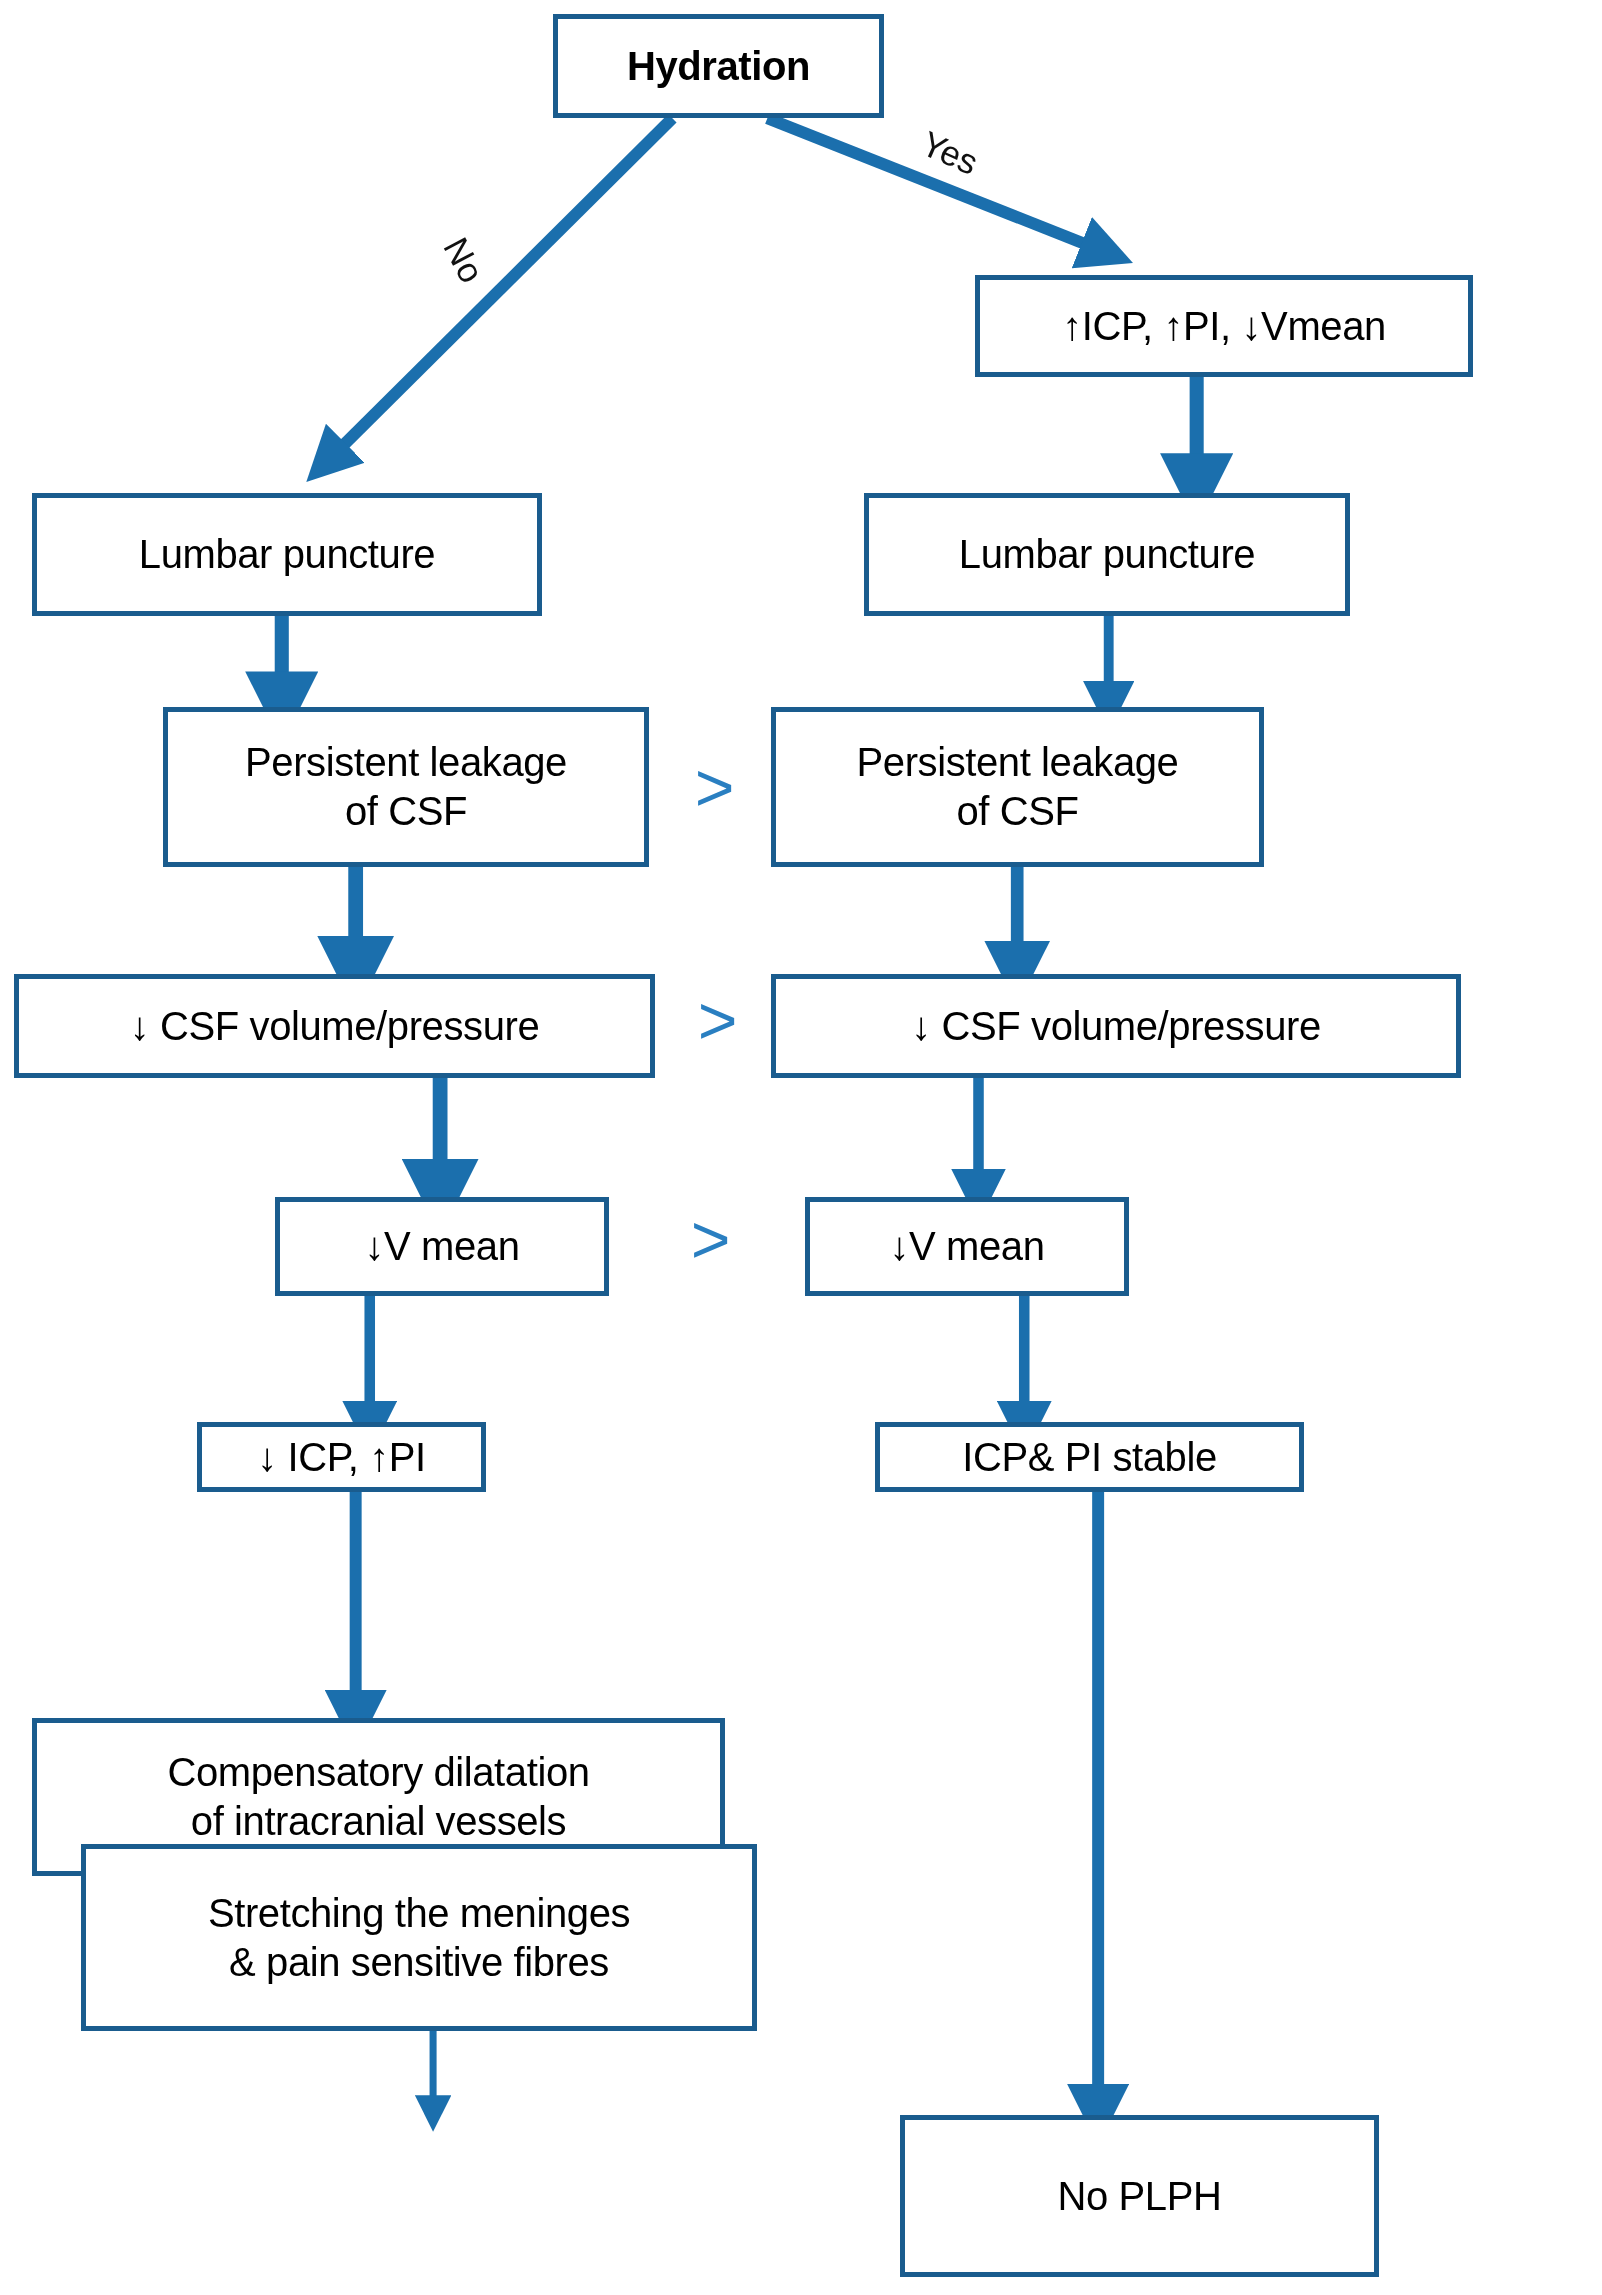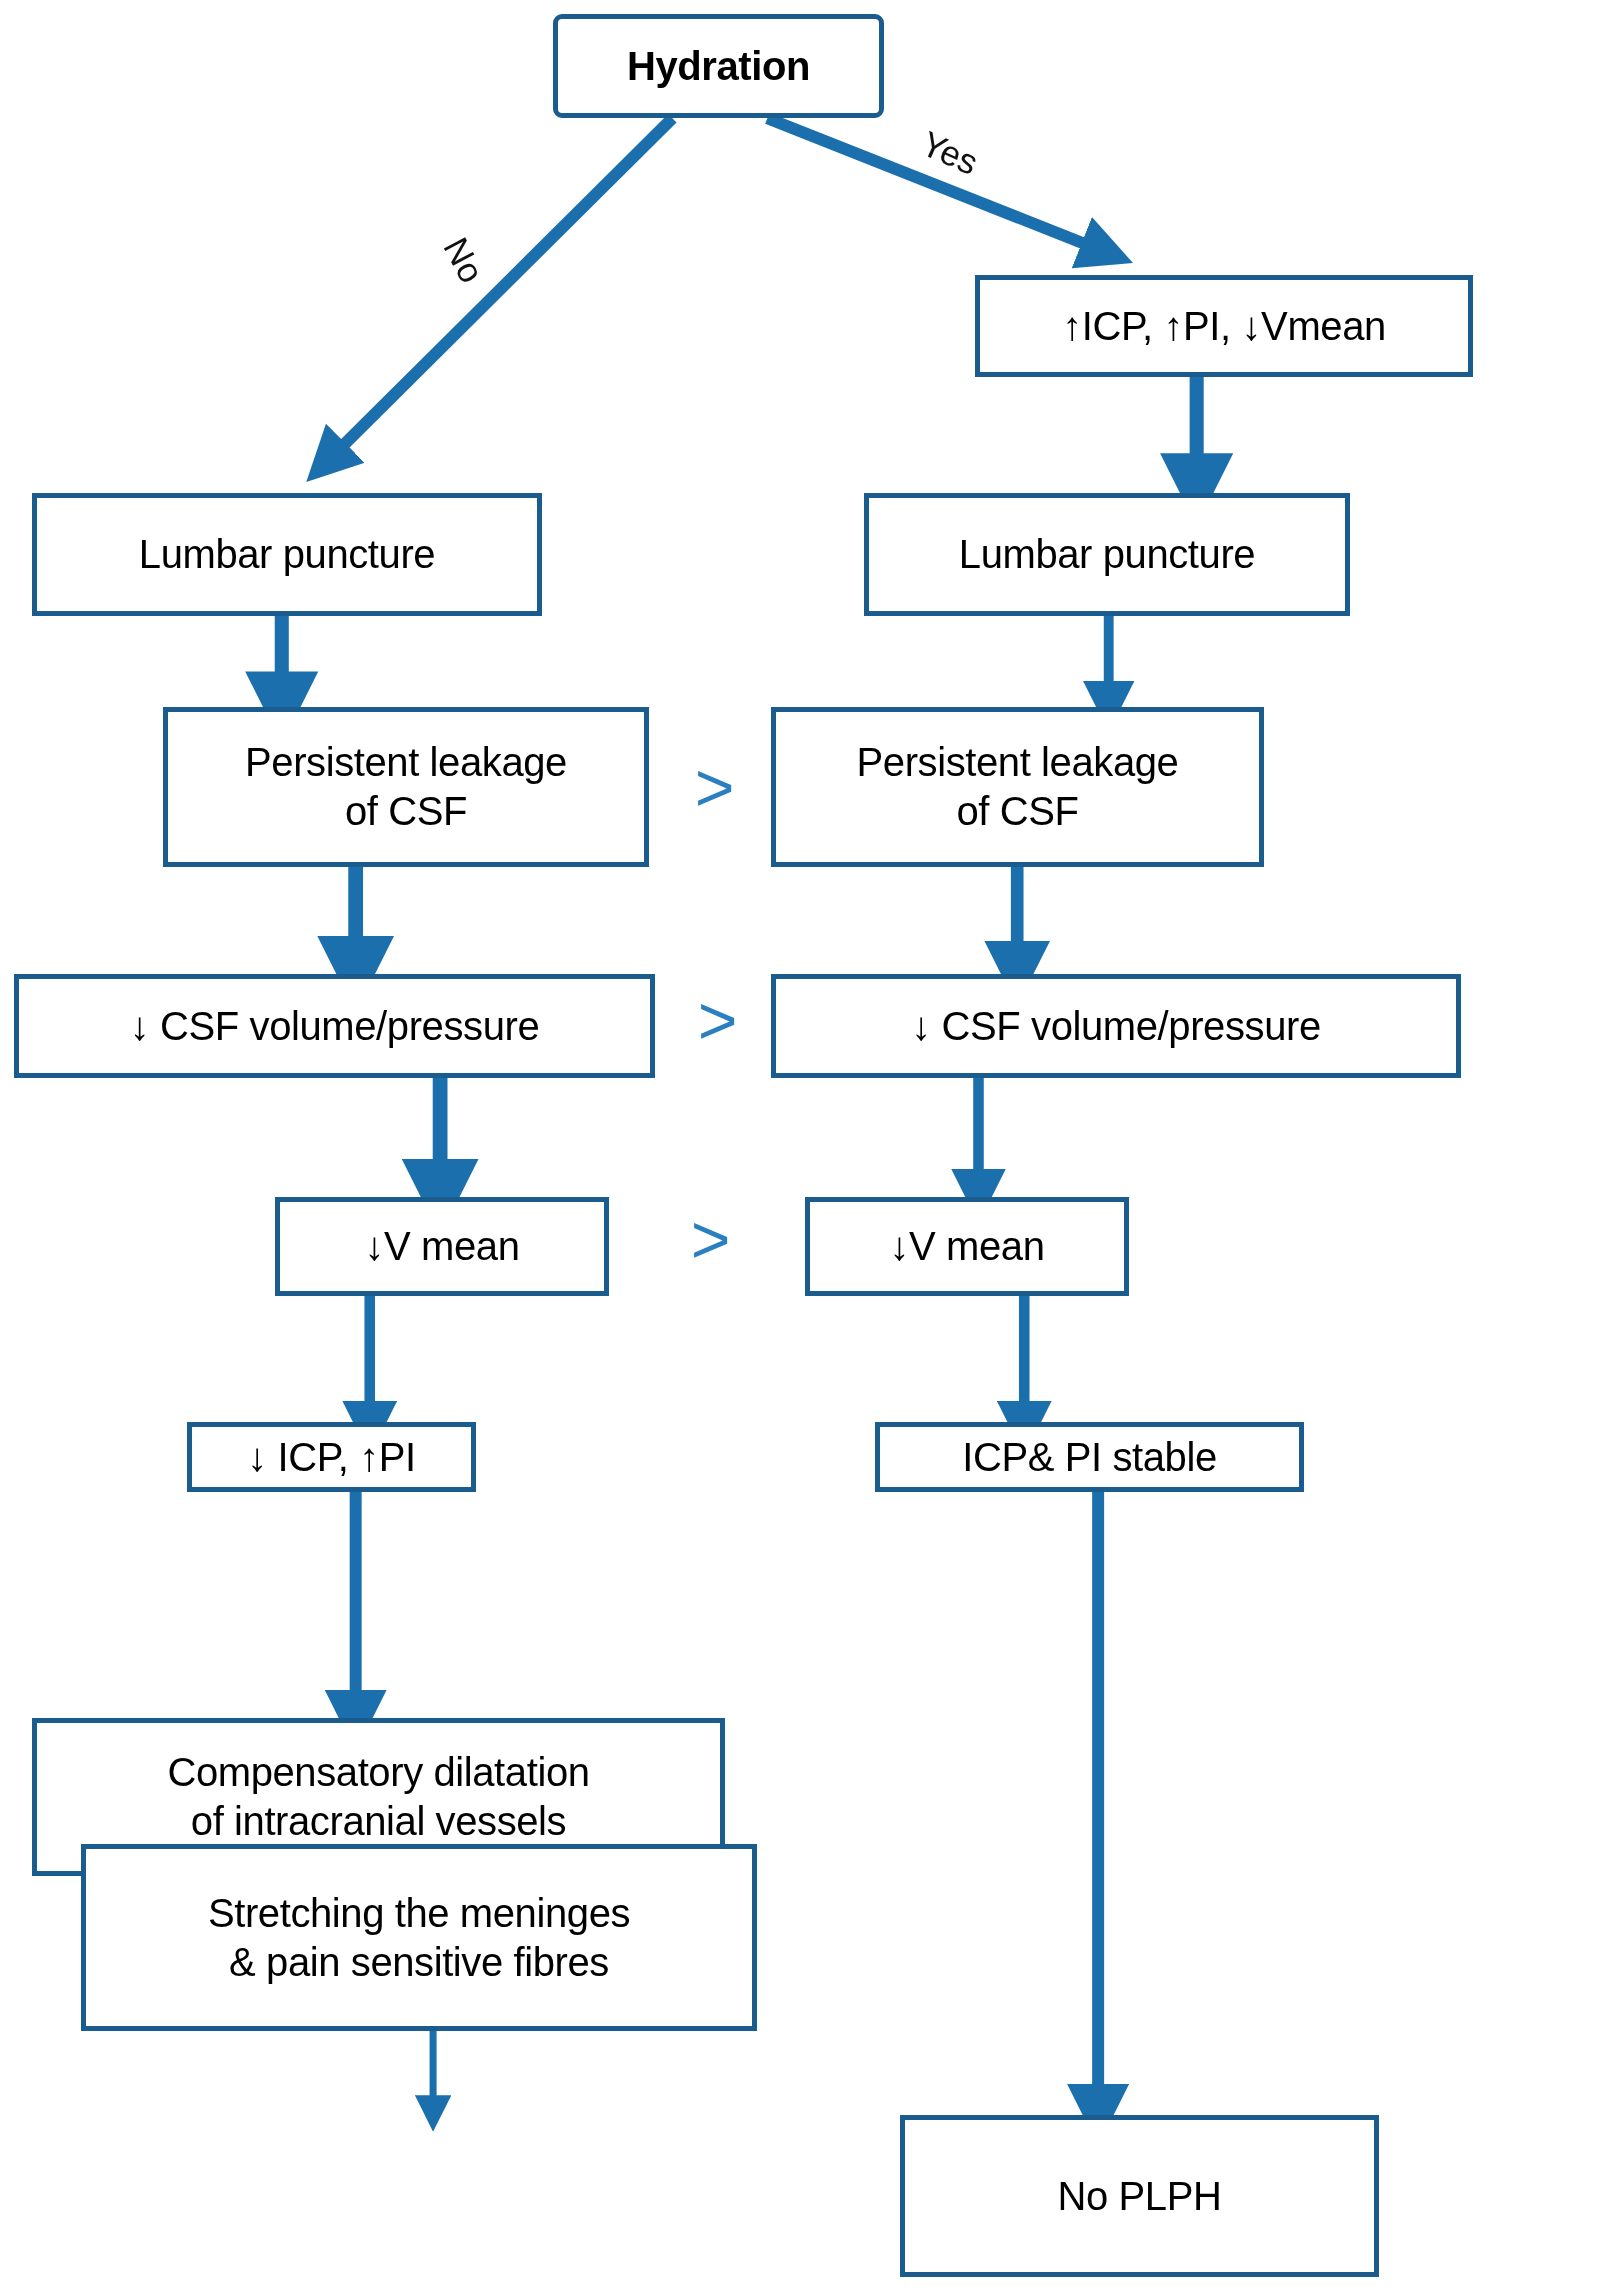--- a/index.html
+++ b/index.html
@@ -29,21 +29,20 @@
     color: #000000;
     font-family: "Liberation Sans", sans-serif;
     font-size: 40px;
     line-height: 1.22;
     letter-spacing: -0.4px;
     padding: 2.8px 7px;
     white-space: pre-line;
   }
   .node.bold {
     font-weight: bold;
-    border-radius: 9px;
   }
   .gt {
     position: absolute;
     color: #2a7fc1;
     font-family: "Liberation Sans", sans-serif;
     font-size: 68px;
     font-weight: normal;
     line-height: 1;
     display: flex;
     align-items: center;
@@ -130,21 +129,21 @@
 of CSF</div>
 
   <div class="node" style="left:14px; top:974px; width:641px; height:104px;">↓ CSF volume/pressure</div>
   <div class="gt" style="left:679px; top:978px; width:77px; height:84px;">&gt;</div>
   <div class="node" style="left:771px; top:974px; width:690px; height:104px;">↓ CSF volume/pressure</div>
 
   <div class="node" style="left:275px; top:1197px; width:334px; height:99px;">↓V mean</div>
   <div class="gt" style="left:672px; top:1197px; width:77px; height:84px;">&gt;</div>
   <div class="node" style="left:805px; top:1197px; width:324px; height:99px;">↓V mean</div>
 
-  <div class="node" style="left:187px; top:1422px; width:289px; height:70px;">↓ ICP, ↑PI</div>
+  <div class="node" style="left:197px; top:1422px; width:289px; height:70px;">↓ ICP, ↑PI</div>
   <div class="node" style="left:843px; top:1422px; width:429px; height:70px;margin-left:32px;">ICP&amp; PI stable</div>
 
   <div class="node" style="left:32px; top:1718px; width:693px; height:158px;">Compensatory dilatation
 of intracranial vessels</div>
 
   <div class="node" style="left:51px; top:1844px; width:676px; height:187px;margin-left:30px;">Stretching the meninges
 &amp; pain sensitive fibres</div>
 
   <div class="node" style="left:900px; top:2115px; width:479px; height:162px;">No PLPH</div>
 

